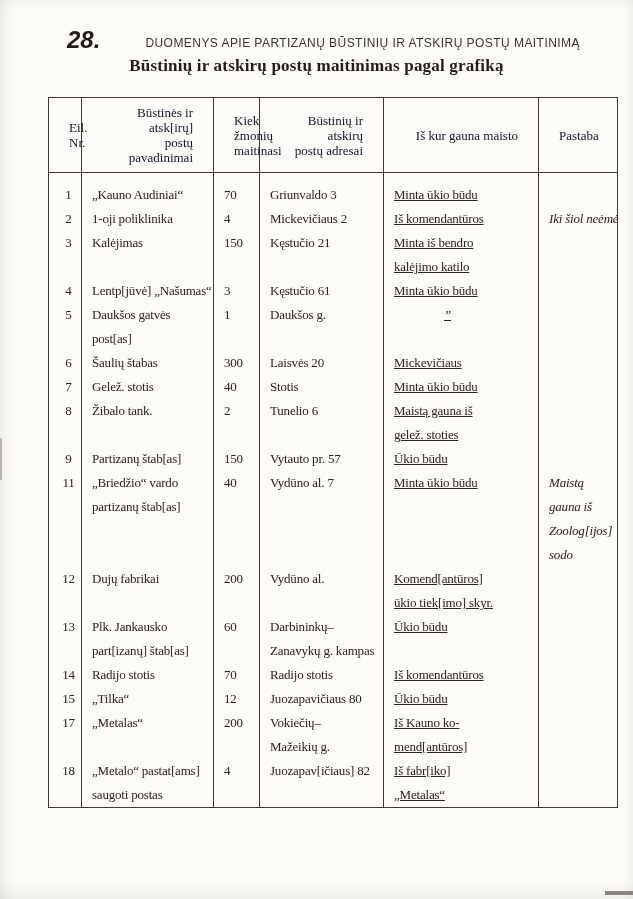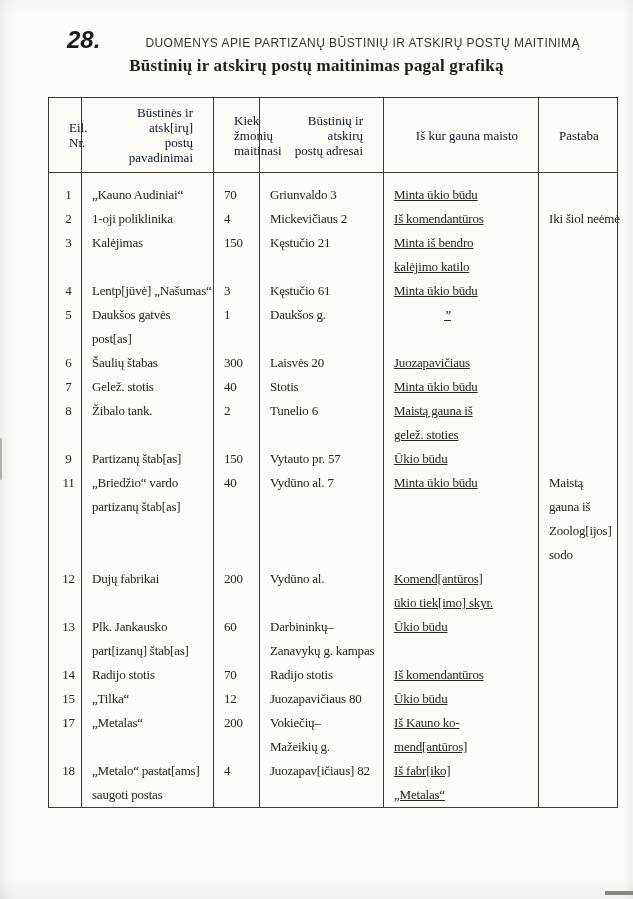--- a/index.html
+++ b/index.html
@@ -98,21 +98,21 @@
     letter-spacing: -0.2px;
     white-space: pre;
     padding: 0 3px 0 10px;
     color: #29251f;
   }
   .data-table tbody tr:first-child td { padding-top: 10px; }
   td.cell-nr    { text-align: center; padding: 0 1px; }
   td.cell-count { padding-left: 12px; }
   td.cell-address { padding-left: 13px; }
   td.cell-food  { padding-left: 12px; text-decoration: underline; }
-  td.cell-note  { padding-left: 5px; letter-spacing: -0.4px; }
+  td.cell-note  { padding-left: 5px; letter-spacing: -0.4px; font-style: italic; }
   td.cell-food.ditto { text-indent: 50px; font-style: italic; }
 
   
   .artifact { position: absolute; pointer-events: none; }
   .artifact-left {
     left: 0; top: 438px; width: 2px; height: 42px;
     background: rgba(110,105,98,0.45); border-radius: 2px;
   }
   .artifact-br {
     right: 0; bottom: 4px; width: 28px; height: 4px;
@@ -195,21 +195,21 @@
           <td class="cell-count">1</td>
           <td class="cell-address">Daukšos g.</td>
           <td class="cell-food ditto">”</td>
           <td class="cell-note"></td>
         </tr>
         <tr>
           <td class="cell-nr">6</td>
           <td class="cell-name">Šaulių štabas</td>
           <td class="cell-count">300</td>
           <td class="cell-address">Laisvės 20</td>
-          <td class="cell-food">Juozapavičiaus</td>
+          <td class="cell-food">Mickevičiaus</td>
           <td class="cell-note"></td>
         </tr>
         <tr>
           <td class="cell-nr">7</td>
           <td class="cell-name">Gelež. stotis</td>
           <td class="cell-count">40</td>
           <td class="cell-address">Stotis</td>
           <td class="cell-food">Minta ūkio būdu</td>
           <td class="cell-note"></td>
         </tr>

